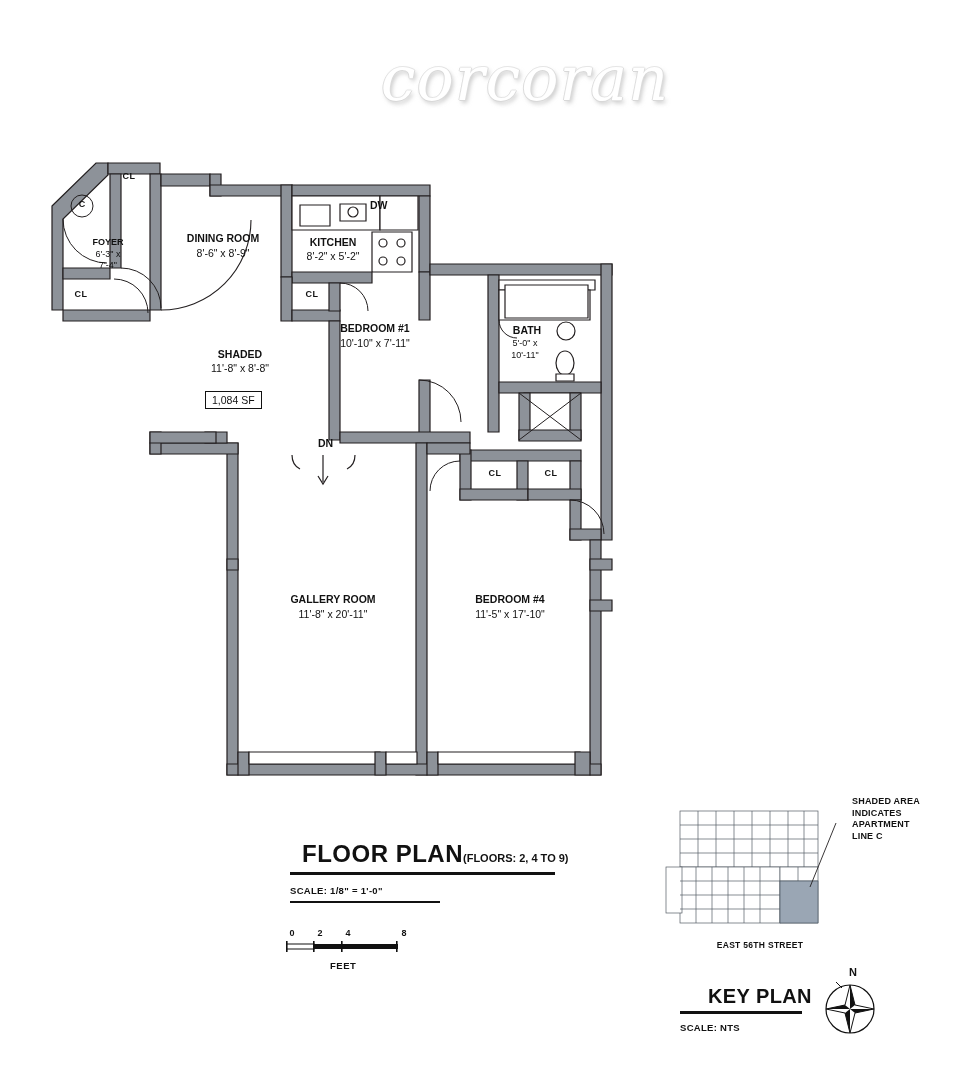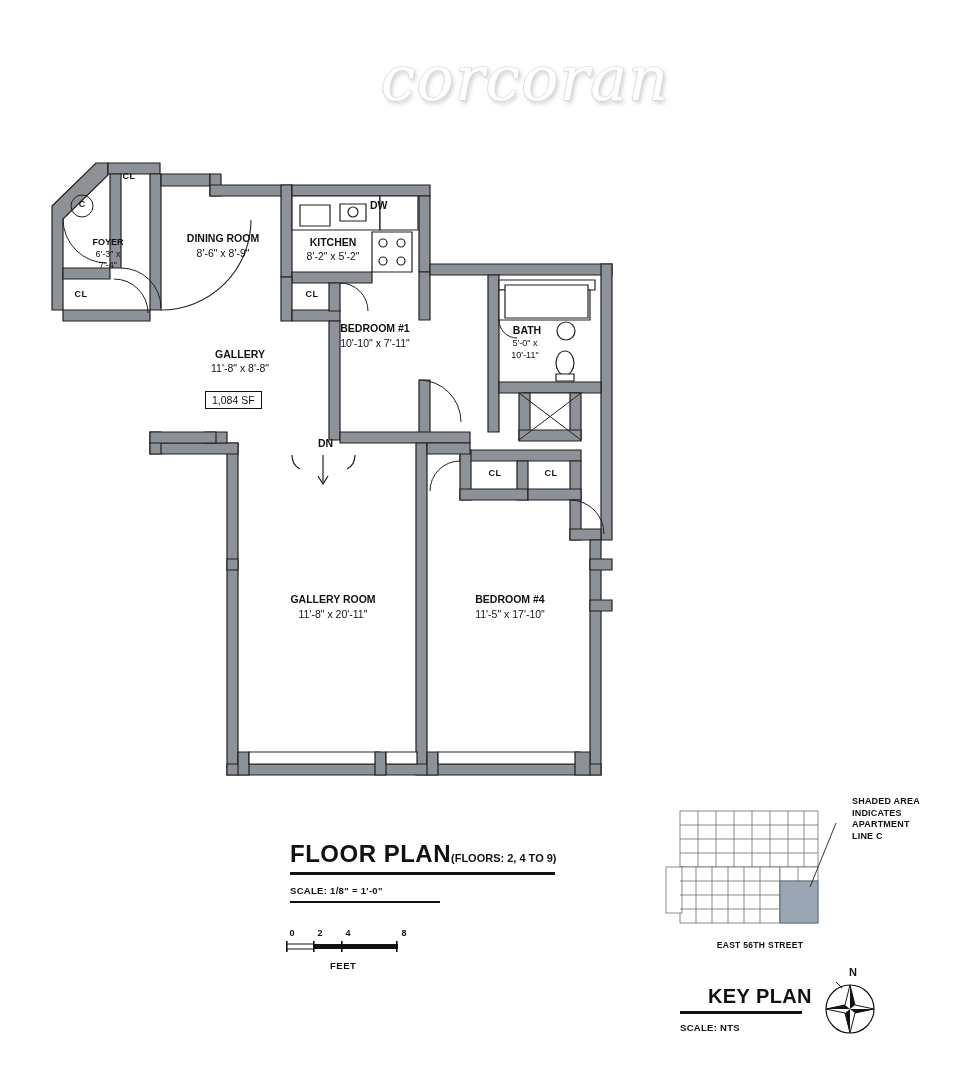--- a/index.html
+++ b/index.html
@@ -72,20 +72,21 @@
     text-align: right;
     white-space: nowrap;
   }
 
   
   .fp-title {
     font-size: 24px;
     font-weight: bold;
     letter-spacing: 0.5px;
     white-space: nowrap;
+    margin-left: 12px;
   }
   .fp-title .floors {
     font-size: 11px;
     font-weight: bold;
     letter-spacing: 0;
   }
   .rule {
     background: #111;
   }
   .scale-text {
@@ -250,21 +251,21 @@
   <div class="abs lbl small" style="left:72px; top:260px; width:72px;">7'-4"</div>
 
   <div class="abs lbl bold" style="left:153px; top:232px; width:140px;">DINING ROOM</div>
   <div class="abs lbl" style="left:153px; top:247px; width:140px;">8'-6" x 8'-9"</div>
 
   <div class="abs lbl bold" style="left:281px; top:236px; width:104px;">KITCHEN</div>
   <div class="abs lbl" style="left:281px; top:250px; width:104px;">8'-2" x 5'-2"</div>
 
   <div class="abs lbl bold" style="left:370px; top:199px; width:34px; text-align:left;">DW</div>
 
-  <div class="abs lbl bold" style="left:175px; top:348px; width:130px;">GALLERY</div>
+  <div class="abs lbl bold" style="left:175px; top:348px; width:130px;">SHADED</div>
   <div class="abs lbl" style="left:175px; top:362px; width:130px;">11'-8" x 8'-8"</div>
 
   <div class="abs sf-box" style="left:205px; top:391px;">1,084 SF</div>
 
   <div class="abs lbl bold" style="left:305px; top:322px; width:140px;">BEDROOM #1</div>
   <div class="abs lbl" style="left:305px; top:337px; width:140px;">10'-10" x 7'-11"</div>
 
   <div class="abs lbl bold" style="left:498px; top:324px; width:58px;">BATH</div>
   <div class="abs lbl small" style="left:494px; top:338px; width:62px;">5'-0" x</div>
   <div class="abs lbl small" style="left:494px; top:350px; width:62px;">10'-11"</div>

